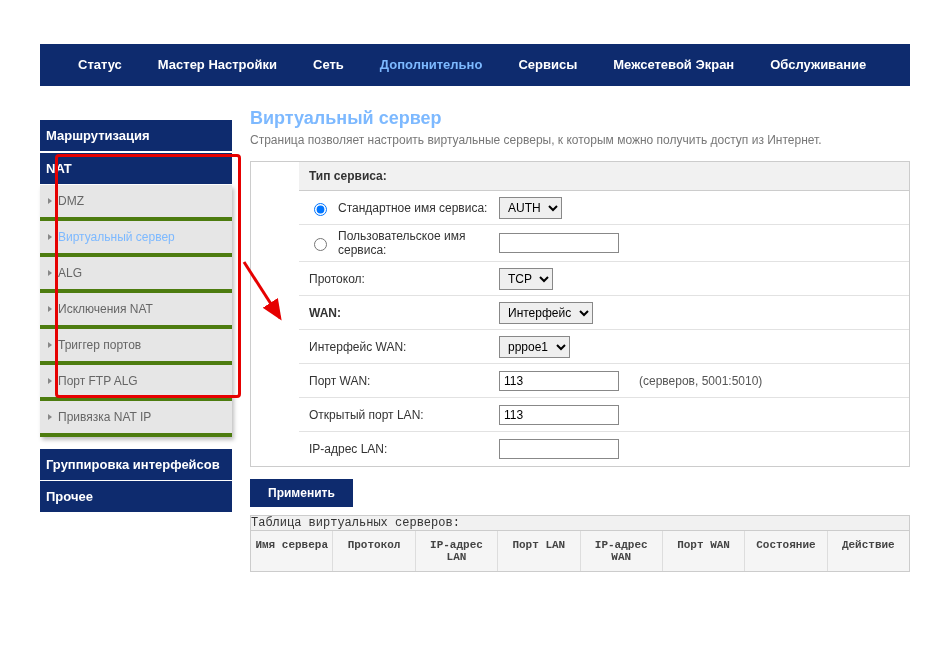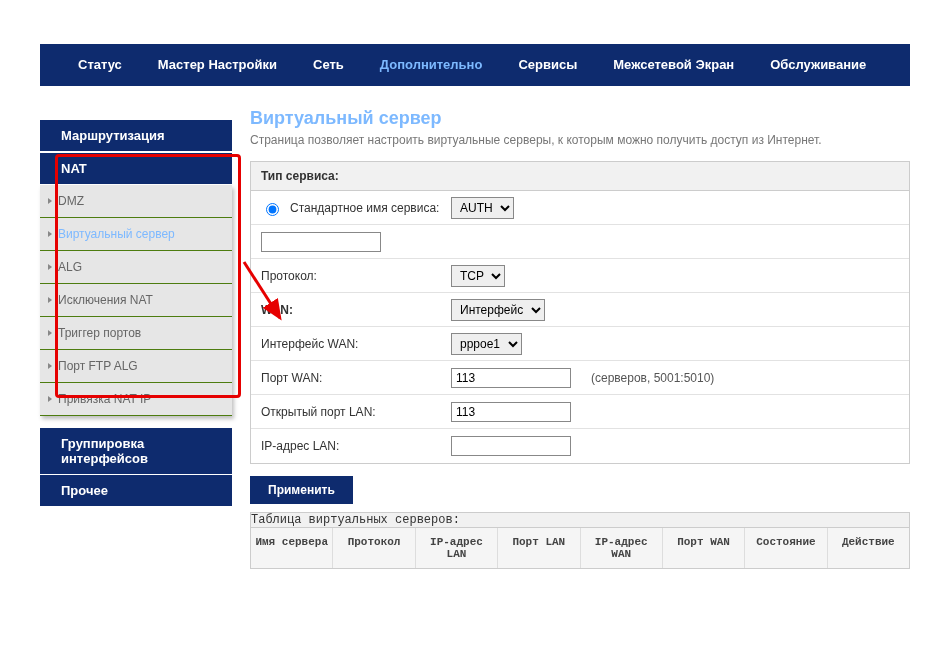--- a/index.html
+++ b/index.html
@@ -41,29 +41,29 @@
   .body {
     display: flex;
     margin: 0 40px;
     padding-top: 22px;
   }
   .side { width: 210px; padding-right: 18px; }
   .side .section-hdr {
     background: #0e2b6e;
     color: #fff;
     font-weight: bold;
-    padding: 8px 21px;
+    padding: 8px 6px;
     font-size: 13px;
     border-bottom: 1px solid #fff;
   }
   .side .section-hdr.nat { border-top: 1px solid #fff; }
   .side .subitems { background: #e6e6e6; box-shadow: 2px 3px 4px rgba(0,0,0,0.25); }
   .side .subitem {
     padding: 9px 12px 9px 18px;
-    border-bottom: 1px solid #4d7c0f;
+    border-bottom: 4px solid #4d7c0f;
     color: #666;
     font-size: 12px;
     cursor: pointer;
     position: relative;
   }
   .side .subitem::before {
     content: "";
     position: absolute;
     left: 8px; top: 50%;
     transform: translateY(-50%);
@@ -85,21 +85,21 @@
     pointer-events: none;
   }
   .main { flex: 1; }
   .main h2 {
     margin: 0 0 4px 0;
     color: #7db9ff;
     font-size: 18px;
     font-weight: bold;
   }
   .main .desc { color: #777; font-size: 12px; margin-bottom: 14px; }
-  .panel { border: 1px solid #ccc; margin-bottom: 8px; }
+  .panel { border: 1px solid #ccc; margin-bottom: 8px; padding-left: 48px; }
   .panel .panel-hdr {
     background: #f1f1f1;
     padding: 7px 10px;
     font-weight: bold;
     border-bottom: 1px solid #ccc;
     font-size: 12px;
   }
   .form-row {
     display: flex;
     align-items: center;
@@ -189,20 +189,24 @@
           <div class="lbl">
             <input type="radio" name="svc" checked="" style="">
             <span>Стандартное имя сервиса:</span>
           </div>
           <select>
             <option>AUTH</option>
           </select>
         </div>
 
         <div class="form-row">
+          <div class="lbl">
+            <input type="radio" name="svc" style="">
+            <span>Пользовательское имя сервиса:</span>
+          </div>
           <input type="text" value="" style="">
         </div>
 
         <div class="form-row">
           <div class="lbl">Протокол:</div>
           <select>
             <option>TCP</option>
           </select>
         </div>
 

